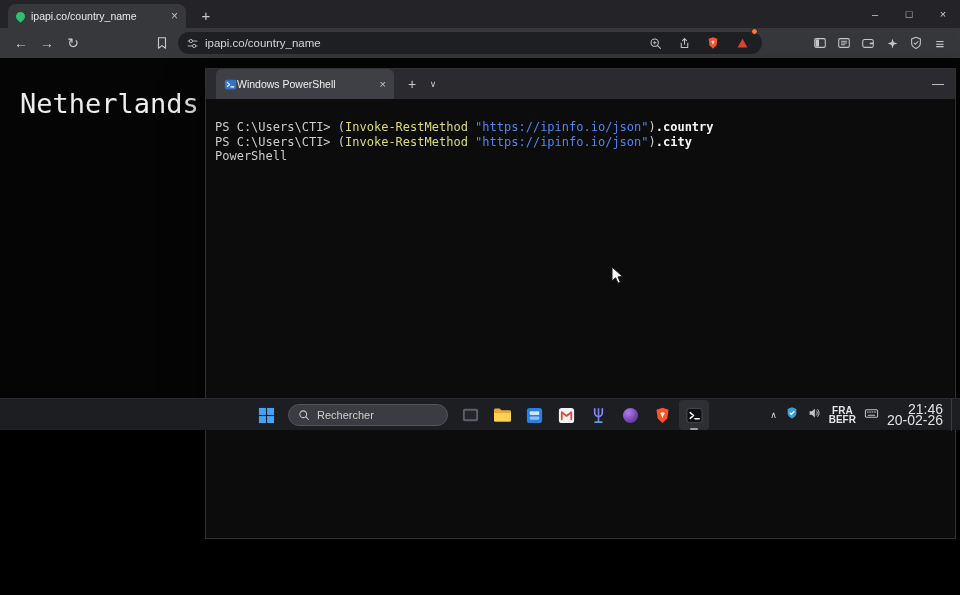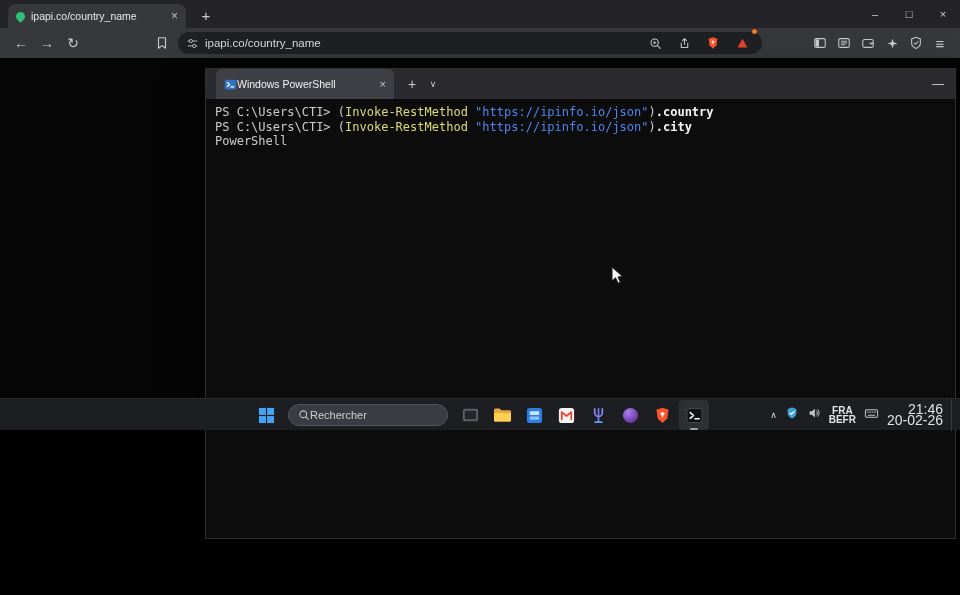--- a/index.html
+++ b/index.html
@@ -36,35 +36,35 @@
   
   .terminal { position:absolute; left:205px; top:68px; width:751px; height:471px; background:#0c0c0c; border:1px solid #303034; box-shadow:0 12px 34px rgba(0,0,0,.6); }
   .term-titlebar { position:relative; height:30px; background:#2b2b2f; display:flex; align-items:center; }
   .term-tab { margin-left:10px; width:178px; height:30px; background:#3f4045; border-radius:6px 6px 0 0; display:flex; align-items:center; padding:0 8px; }
   .term-tab-title { font-size:10.5px; color:#f0f0f0; flex:1; white-space:nowrap; overflow:hidden; }
   .term-tab-close { color:#c4c4c4; font-size:11px; }
   .term-new, .term-drop { color:#c9c9c9; display:flex; align-items:center; justify-content:center; height:30px; }
   .term-new { width:24px; margin-left:6px; font-size:14px; }
   .term-drop { width:18px; font-size:9px; }
   .term-min { position:absolute; right:0; top:0; width:34px; height:30px; display:flex; align-items:center; justify-content:center; color:#cfcfcf; font-size:12px; }
-  .term-body { padding:6px 9px; font-family:"DejaVu Sans Mono", monospace; font-size:12px; line-height:14.5px; }
+  .term-body { padding:6px 9px; font-family:"DejaVu Sans Mono", monospace; font-size:12px; line-height:14.5px;margin-top:15px; }
   .term-line { white-space:pre; }
   .tok-default { color:var(--terminal_default); }
   .tok-command { color:var(--terminal_command); }
   .tok-string  { color:var(--terminal_string); }
   .tok-member  { color:var(--terminal_member); font-weight:bold; }
   .term-cursor { display:inline-block; width:2px; height:12px; background:#d6d6d6; vertical-align:-2px; }
 
   
   .taskbar { position:absolute; left:0; right:0; bottom:0; height:32px; background:#1d1e22; border-top:1px solid #2a2b30; }
   .task-center { position:absolute; left:50%; top:0; transform:translateX(-50%); height:32px; display:flex; align-items:center; gap:2px; }
   .task-btn { position:relative; width:30px; height:30px; border-radius:4px; display:flex; align-items:center; justify-content:center; flex:none; }
   .task-btn.active { background:rgba(255,255,255,.08); }
   .run-indicator { position:absolute; bottom:0px; left:50%; transform:translateX(-50%); width:8px; height:2.5px; border-radius:2px; background:#9aa0a8; }
-  .search-pill { width:160px; height:22px; border-radius:11px; background:#3b3c42; border:1px solid #54555b; display:flex; align-items:center; padding:0 9px; margin:0 5px; flex:none; }
+  .search-pill { width:160px; height:22px; border-radius:11px; background:#3b3c42; border:1px solid #54555b; display:flex; align-items:center; gap:7px; padding:0 9px; margin:0 5px; flex:none; }
   .search-text { color:#cfcfcf; font-size:11px; }
   .tray { position:absolute; right:5px; top:0; height:32px; display:flex; align-items:center; gap:8px; }
   .tray-chevron { color:#d6d6d6; font-size:9px; }
   .lang { text-align:center; color:#e3e3e3; font-size:10px; line-height:9px; font-weight:bold; }
   .clock { text-align:right; color:#e3e3e3; font-size:14px; line-height:11.5px; }
   .show-desktop { width:4px; height:32px; border-left:1px solid #3a3b40; }
 
   
   .mouse-cursor { position:absolute; left:611px; top:266px; pointer-events:none; }
 </style>
@@ -161,20 +161,21 @@
             <path d="M8 1.5 13 3.3V8c0 3-2 5-5 6.2C5 13 3 11 3 8V3.3Z" fill="none" stroke="#c8c8c8" stroke-width="1.2"></path>
             <path d="M5.8 8 7.3 9.5 10.3 6.3" fill="none" stroke="#c8c8c8" stroke-width="1.2" stroke-linecap="round"></path>
           </svg>
       </div>
       <div class="icon-btn">
         <span class="menu-glyph">≡</span>
       </div>
     </div>
   </div>
 
+  <div class="page-text">Netherlands</div>
 
   <div class="terminal">
     <div class="term-titlebar">
       <div class="term-tab">
         <svg width="13" height="13" viewBox="0 0 16 16">
             <rect x="1" y="2" width="14" height="12" rx="2" fill="#3173c5"></rect>
             <path d="M4 5.5 7 8 4 10.5" stroke="#fff" fill="none" stroke-width="1.4" stroke-linecap="round" stroke-linejoin="round"></path>
             <path d="M8.5 11h3.5" stroke="#fff" stroke-width="1.4" stroke-linecap="round"></path>
           </svg>
         <span class="term-tab-title">Windows PowerShell</span>

